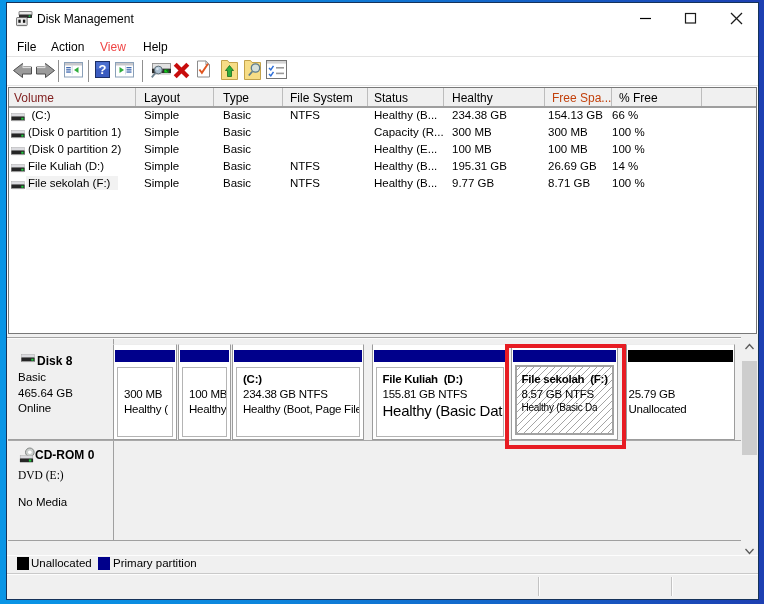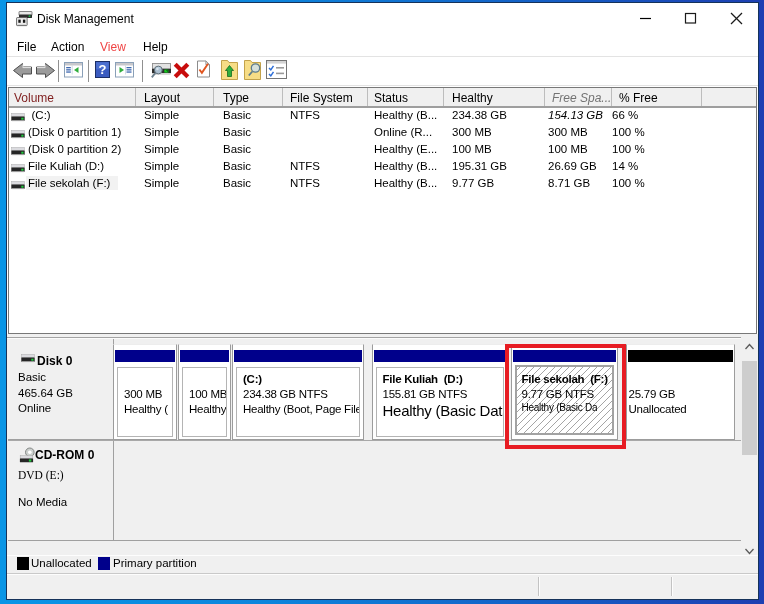--- a/index.html
+++ b/index.html
@@ -111,47 +111,47 @@
 <div style="position:absolute;left:443px;top:88px;width:1px;height:18px;background:#bdbdbd;"></div>
 <div style="position:absolute;left:544px;top:88px;width:1px;height:18px;background:#bdbdbd;"></div>
 <div style="position:absolute;left:611px;top:88px;width:1px;height:18px;background:#bdbdbd;"></div>
 <div style="position:absolute;left:701px;top:88px;width:1px;height:18px;background:#bdbdbd;"></div>
 <div style="position:absolute;left:14px;top:90.5px;font-size:12px;color:#7f1d1d;">Volume</div>
 <div style="position:absolute;left:144px;top:90.5px;font-size:12px;color:#000;">Layout</div>
 <div style="position:absolute;left:223px;top:90.5px;font-size:12px;color:#000;">Type</div>
 <div style="position:absolute;left:290px;top:90.5px;font-size:12px;color:#000;">File System</div>
 <div style="position:absolute;left:374px;top:90.5px;font-size:12px;color:#000;">Status</div>
 <div style="position:absolute;left:452px;top:90.5px;font-size:12px;color:#000;">Healthy</div>
-<div style="position:absolute;left:552px;top:90.5px;font-size:12px;color:#737373;font-style:italic;">Free Spa...</div>
+<div style="position:absolute;left:552px;top:90.5px;font-size:12px;color:#c2410c;">Free Spa...</div>
 <div style="position:absolute;left:619px;top:90.5px;font-size:12px;color:#000;">% Free</div>
 <div style="position:absolute;left:26px;top:176px;width:92px;height:14px;background:#f2f2f2;"></div>
 <svg style="position:absolute;left:11px;top:112.9px" width="14" height="9" viewBox="0 0 14 9">
 <rect x="0.6" y="0.4" width="12.8" height="3.4" fill="#dbdbdf" stroke="#ababab" stroke-width="0.5"></rect>
 <rect x="0.3" y="3.6" width="13.4" height="4.2" rx="0.5" fill="#262626"></rect>
 <rect x="10.3" y="4.7" width="2.2" height="2" fill="#1ecb3c"></rect>
 <rect x="0.9" y="7.4" width="12.2" height="0.8" fill="#c9c9c9"></rect>
 </svg>
 <div style="position:absolute;left:31.5px;top:107.9px;font-size:11.5px;color:#000;white-space:nowrap;">(C:)</div>
 <div style="position:absolute;left:144px;top:107.9px;font-size:11.5px;color:#000;white-space:nowrap;">Simple</div>
 <div style="position:absolute;left:223px;top:107.9px;font-size:11.5px;color:#000;white-space:nowrap;">Basic</div>
 <div style="position:absolute;left:290px;top:107.9px;font-size:11.5px;color:#000;white-space:nowrap;">NTFS</div>
 <div style="position:absolute;left:374px;top:107.9px;font-size:11.5px;color:#000;white-space:nowrap;">Healthy (B...</div>
 <div style="position:absolute;left:452px;top:107.9px;font-size:11.5px;color:#000;white-space:nowrap;">234.38 GB</div>
-<div style="position:absolute;left:548px;top:107.9px;font-size:11.5px;color:#000;white-space:nowrap;font-style:italic;">154.13 GB</div>
+<div style="position:absolute;left:548px;top:107.9px;font-size:11.5px;color:#000;white-space:nowrap;">154.13 GB</div>
 <div style="position:absolute;left:612px;top:107.9px;font-size:11.5px;color:#000;white-space:nowrap;">66 %</div>
 <svg style="position:absolute;left:11px;top:130.0px" width="14" height="9" viewBox="0 0 14 9">
 <rect x="0.6" y="0.4" width="12.8" height="3.4" fill="#dbdbdf" stroke="#ababab" stroke-width="0.5"></rect>
 <rect x="0.3" y="3.6" width="13.4" height="4.2" rx="0.5" fill="#262626"></rect>
 <rect x="10.3" y="4.7" width="2.2" height="2" fill="#1ecb3c"></rect>
 <rect x="0.9" y="7.4" width="12.2" height="0.8" fill="#c9c9c9"></rect>
 </svg>
 <div style="position:absolute;left:28px;top:125.0px;font-size:11.5px;color:#000;white-space:nowrap;">(Disk 0 partition 1)</div>
 <div style="position:absolute;left:144px;top:125.0px;font-size:11.5px;color:#000;white-space:nowrap;">Simple</div>
 <div style="position:absolute;left:223px;top:125.0px;font-size:11.5px;color:#000;white-space:nowrap;">Basic</div>
-<div style="position:absolute;left:374px;top:125.0px;font-size:11.5px;color:#000;white-space:nowrap;">Online (R...</div>
+<div style="position:absolute;left:374px;top:125.0px;font-size:11.5px;color:#000;white-space:nowrap;">Capacity (R...</div>
 <div style="position:absolute;left:452px;top:125.0px;font-size:11.5px;color:#000;white-space:nowrap;">300 MB</div>
 <div style="position:absolute;left:548px;top:125.0px;font-size:11.5px;color:#000;white-space:nowrap;">300 MB</div>
 <div style="position:absolute;left:612px;top:125.0px;font-size:11.5px;color:#000;white-space:nowrap;">100 %</div>
 <svg style="position:absolute;left:11px;top:147.1px" width="14" height="9" viewBox="0 0 14 9">
 <rect x="0.6" y="0.4" width="12.8" height="3.4" fill="#dbdbdf" stroke="#ababab" stroke-width="0.5"></rect>
 <rect x="0.3" y="3.6" width="13.4" height="4.2" rx="0.5" fill="#262626"></rect>
 <rect x="10.3" y="4.7" width="2.2" height="2" fill="#1ecb3c"></rect>
 <rect x="0.9" y="7.4" width="12.2" height="0.8" fill="#c9c9c9"></rect>
 </svg>
 <div style="position:absolute;left:28px;top:142.1px;font-size:11.5px;color:#000;white-space:nowrap;">(Disk 0 partition 2)</div>
@@ -192,21 +192,21 @@
 <div style="position:absolute;left:7px;top:334px;width:751px;height:265px;background:#f0f0f0;"></div>
 <div style="position:absolute;left:7px;top:337px;width:751px;height:1px;background:#a3a3a3;"></div>
 <div style="position:absolute;left:7px;top:338px;width:751px;height:1px;background:#fbfbfb;"></div>
 <div style="position:absolute;left:8px;top:339px;width:106px;height:101px;background:#f0f0f0;border-right:1px solid #a0a0a0;border-bottom:1px solid #a0a0a0;box-sizing:border-box;"></div>
 <svg style="position:absolute;left:21px;top:353.5px" width="14" height="9" viewBox="0 0 14 9">
 <rect x="0.6" y="0.4" width="12.8" height="3.4" fill="#dbdbdf" stroke="#ababab" stroke-width="0.5"></rect>
 <rect x="0.3" y="3.6" width="13.4" height="4.2" rx="0.5" fill="#262626"></rect>
 <rect x="10.3" y="4.7" width="2.2" height="2" fill="#1ecb3c"></rect>
 <rect x="0.9" y="7.4" width="12.2" height="0.8" fill="#c9c9c9"></rect>
 </svg>
-<div style="position:absolute;left:37px;top:354px;font-size:12px;font-weight:bold;color:#000;">Disk 0</div>
+<div style="position:absolute;left:37px;top:354px;font-size:12px;font-weight:bold;color:#000;">Disk 8</div>
 <div style="position:absolute;left:18px;top:370px;font-size:11.5px;color:#000;">Basic</div>
 <div style="position:absolute;left:18px;top:385.5px;font-size:11.5px;color:#000;">465.64 GB</div>
 <div style="position:absolute;left:18px;top:401px;font-size:11.5px;color:#000;">Online</div>
 <div style="position:absolute;left:113px;top:344px;width:63.5px;height:96px;background:#fff;border:1px solid #9c9c9c;border-top:1px solid #ededed;box-sizing:border-box;"></div>
 <div style="position:absolute;left:115px;top:349.5px;width:59.5px;height:12.5px;background:#00008b;"></div>
 <div style="position:absolute;left:117px;top:367px;width:55.5px;height:70px;background:#fff;border:1px solid #b4b4b4;box-sizing:border-box;"></div>
 <div style="position:absolute;left:124px;top:386.5px;width:47.5px;font-size:11.5px;color:#000;white-space:nowrap;overflow:hidden;letter-spacing:-0.25px;">300 MB</div>
 <div style="position:absolute;left:124px;top:401.5px;width:47.5px;font-size:11.5px;color:#000;white-space:nowrap;overflow:hidden;letter-spacing:-0.25px;">Healthy (</div>
 <div style="position:absolute;left:178px;top:344px;width:52.5px;height:96px;background:#fff;border:1px solid #9c9c9c;border-top:1px solid #ededed;box-sizing:border-box;"></div>
 <div style="position:absolute;left:180px;top:349.5px;width:48.5px;height:12.5px;background:#00008b;"></div>
@@ -233,21 +233,21 @@
 <rect width="7" height="7" fill="#fff"></rect>
 <line x1="-1" y1="1" x2="8" y2="-8" stroke="#9b9b9b" stroke-width="0.9"></line>
 <line x1="-1" y1="8" x2="8" y2="-1" stroke="#9b9b9b" stroke-width="0.9"></line>
 <line x1="-1" y1="15" x2="8" y2="6" stroke="#9b9b9b" stroke-width="0.9"></line>
 </pattern>
     </defs>
 <rect x="0" y="0" width="99.0" height="70" fill="url(#hp)"></rect>
 <rect x="1" y="1" width="97.0" height="68" fill="none" stroke="#a2a2a2" stroke-width="2"></rect>
 </svg>
 <div style="position:absolute;left:521.5px;top:371.5px;width:91.0px;font-size:11.5px;font-weight:bold;color:#000;white-space:nowrap;overflow:hidden;letter-spacing:-0.25px;">File sekolah&nbsp; (F:)</div>
-<div style="position:absolute;left:521.5px;top:386.5px;width:91.0px;font-size:11.5px;color:#000;white-space:nowrap;overflow:hidden;letter-spacing:-0.25px;">9.77 GB NTFS</div>
+<div style="position:absolute;left:521.5px;top:386.5px;width:91.0px;font-size:11.5px;color:#000;white-space:nowrap;overflow:hidden;letter-spacing:-0.25px;">8.57 GB NTFS</div>
 <div style="position:absolute;left:521.5px;top:401.5px;width:75px;font-size:10px;color:#000;white-space:nowrap;overflow:hidden;letter-spacing:-0.25px;">Healthy (Basic Da</div>
 <div style="position:absolute;left:625.5px;top:344px;width:109.0px;height:96px;background:#fff;border:1px solid #9c9c9c;border-top:1px solid #ededed;box-sizing:border-box;"></div>
 <div style="position:absolute;left:627.5px;top:349.5px;width:105.0px;height:12.5px;background:#000;"></div>
 <div style="position:absolute;left:628.5px;top:386.5px;width:101.0px;font-size:11.5px;color:#000;white-space:nowrap;overflow:hidden;letter-spacing:-0.25px;">25.79 GB</div>
 <div style="position:absolute;left:628.5px;top:401.5px;width:101.0px;font-size:11.5px;color:#000;white-space:nowrap;overflow:hidden;letter-spacing:-0.25px;">Unallocated</div>
 <div style="position:absolute;left:505px;top:344px;width:121px;height:105px;border:4px solid #e71c23;box-sizing:border-box;z-index:50;"></div>
 <div style="position:absolute;left:8px;top:440px;width:106px;height:101px;background:#f0f0f0;border-right:1px solid #a0a0a0;border-bottom:1px solid #a0a0a0;box-sizing:border-box;"></div>
 <div style="position:absolute;left:114px;top:540px;width:643px;height:1px;background:#a0a0a0;"></div>
 <div style="position:absolute;left:8px;top:440px;width:749px;height:1px;background:#a8a8a8;"></div>
 <svg style="position:absolute;left:19px;top:445px" width="16" height="18" viewBox="0 0 16 18">

